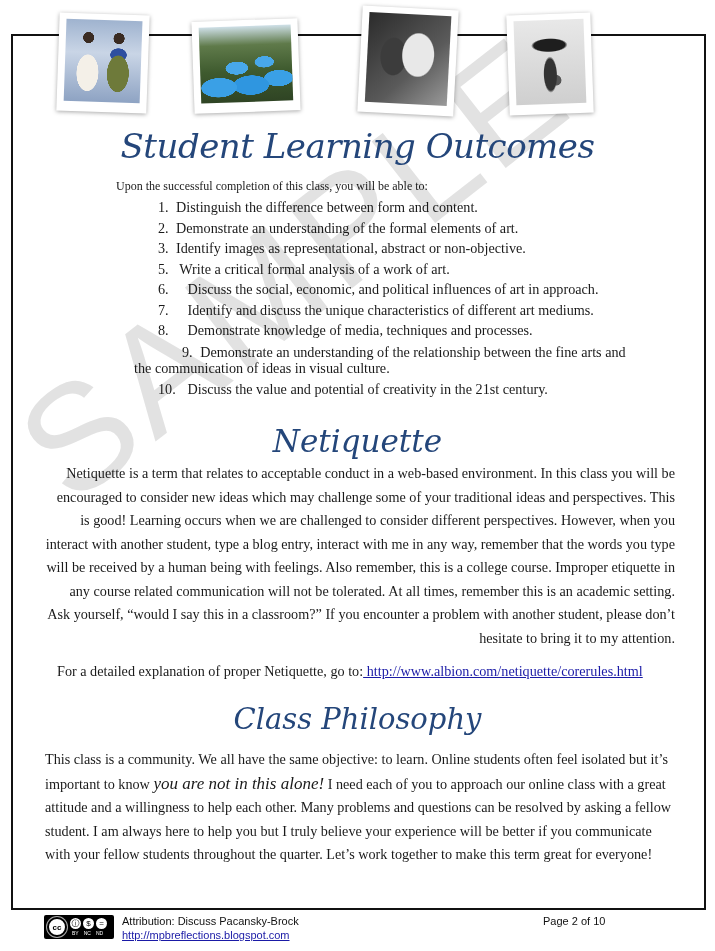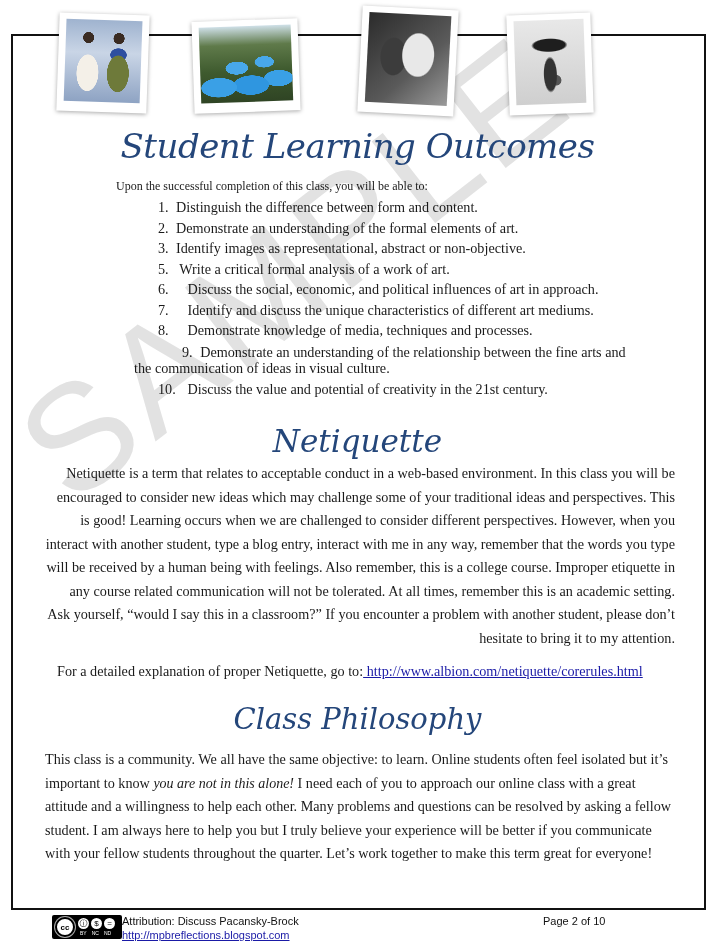--- a/index.html
+++ b/index.html
@@ -66,25 +66,25 @@
   .outcomes li .num { display: inline-block; min-width: 14px; margin-right: 4px; }
   .outcomes li.wide .num { min-width: 22px; }
   .outcomes li.wrap { white-space: normal; height: auto; line-height: 16px; margin-left: -24px;
                       text-indent: 24px; padding-top: 3px; padding-bottom: 3px; width: 510px; }
 
   .para { left: 45px; width: 630px; font-size: 14.2px; line-height: 23.5px; }
   .p-net { top: 462px; text-align: right; }
   .p-link { top: 648px; line-height: 22px; }
   .p-link a { color: #1a1aa6; text-decoration: underline; }
   .p-phil { top: 748px; }
-  .p-phil em { font-size: 14px; }
+  .p-phil em { font-size: 17px; }
 
   .footer { position: absolute; top: 913px; left: 0; width: 715px; height: 38px; z-index: 2;
             font-family: "Liberation Sans", "DejaVu Sans", sans-serif; font-size: 11px; }
-  .cc { position: absolute; left: 52px; top: 2px; width: 70px; height: 24px; background: #000;
+  .cc { position: absolute; left: 44px; top: 2px; width: 70px; height: 24px; background: #000;
         border-radius: 2px; display: flex; align-items: center; }
   .cc .cc-circle { width: 20px; height: 20px; border-radius: 50%; background: #fff; border: 2px solid #000;
         box-shadow: 0 0 0 1px #aaa; margin-left: 3px; font-size: 8px; font-weight: bold;
         display: flex; align-items: center; justify-content: center; color: #000; box-sizing: border-box; }
   .cc .cc-right { display: flex; flex-direction: column; margin-left: 3px; }
   .cc .cc-icons { display: flex; gap: 2px; }
   .cc .cc-icons span { width: 11px; height: 11px; border-radius: 50%; background: #fff; color:#000;
         font-size: 8px; display: flex; align-items: center; justify-content: center; line-height: 1; }
   .cc .cc-tags { color: #fff; font-size: 5px; display: flex; gap: 5px; margin-top: 1px; padding-left: 2px; }
   .attrib { position: absolute; left: 122px; top: 2px; color: #111; }

